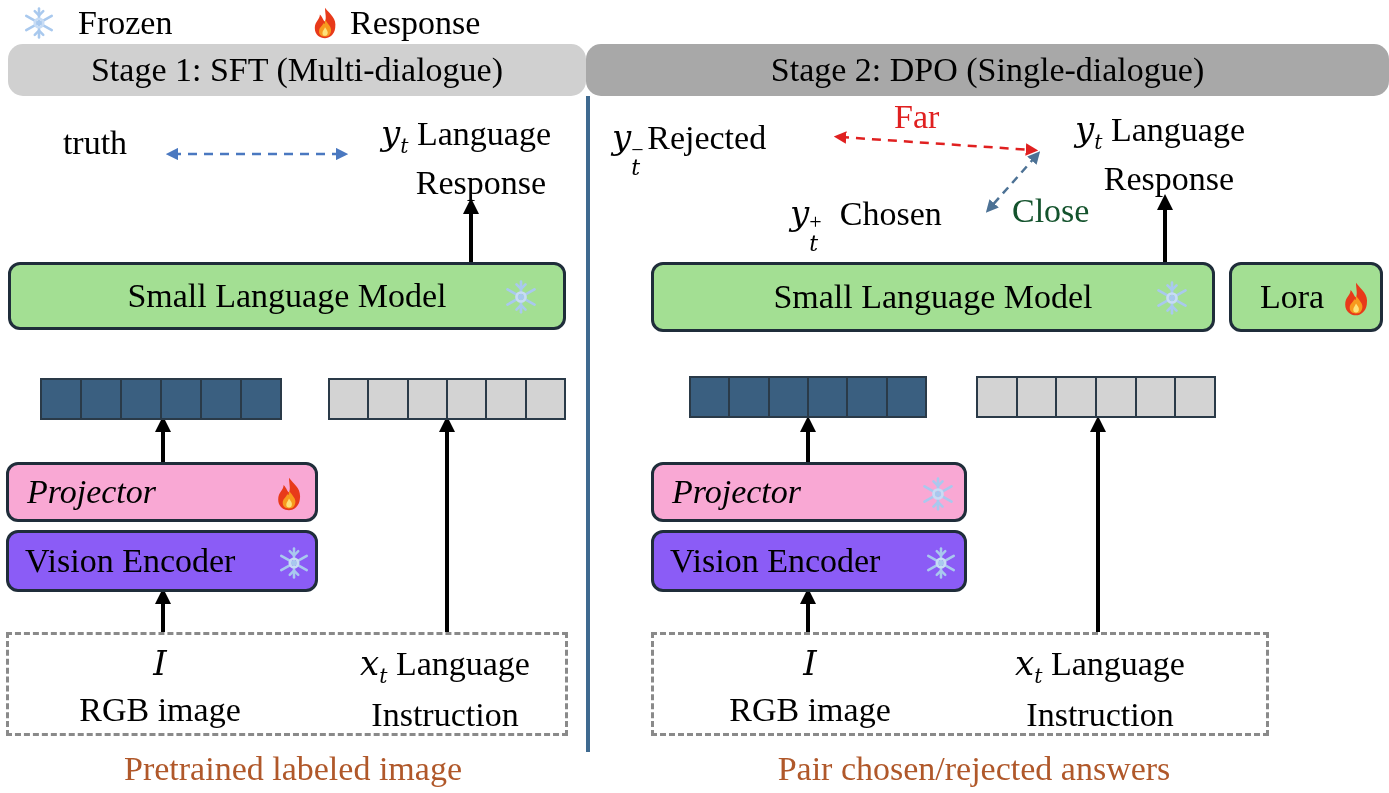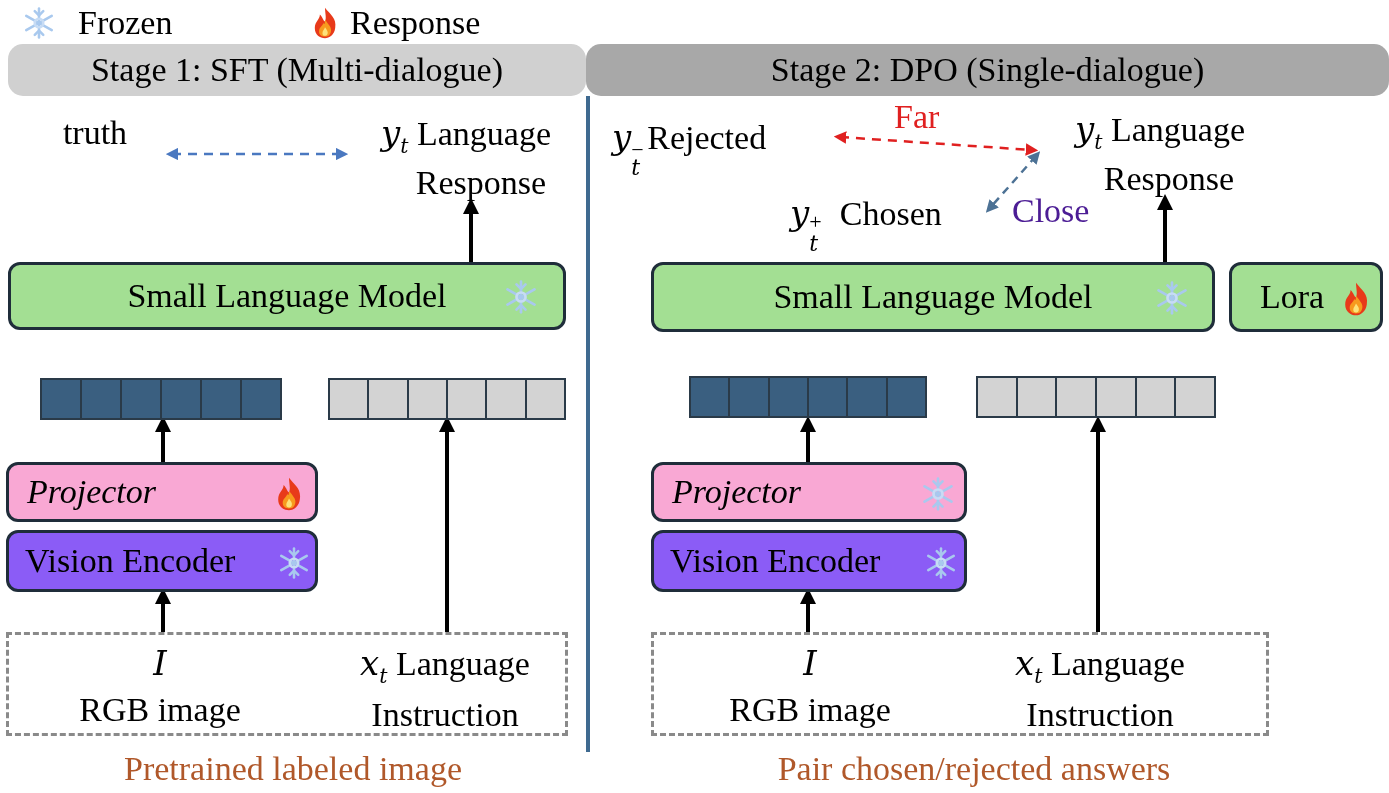--- a/index.html
+++ b/index.html
@@ -85,21 +85,21 @@
 
   <line x1="840" y1="137" x2="1032" y2="150" stroke="#e02020" stroke-width="2.5" stroke-dasharray="9,7" marker-start="url(#ahRed)" marker-end="url(#ahRed)"></line>
   <line x1="1036" y1="156" x2="990" y2="208" stroke="#4d7295" stroke-width="2.5" stroke-dasharray="8,6" marker-start="url(#ahSteel)" marker-end="url(#ahSteel)"></line>
   <line x1="1165" y1="262" x2="1165" y2="202" stroke="#000" stroke-width="4" marker-end="url(#ahB)"></line>
   <line x1="808" y1="462" x2="808" y2="424" stroke="#000" stroke-width="4" marker-end="url(#ahB)"></line>
   <line x1="1098" y1="632" x2="1098" y2="424" stroke="#000" stroke-width="4" marker-end="url(#ahB)"></line>
   <line x1="808" y1="632" x2="808" y2="596" stroke="#000" stroke-width="4" marker-end="url(#ahB)"></line>
 </svg>
 
 <div class="txt abs center" style="left:30px;top:116px;width:130px;">
-  <div style="">truth</div>
+  <div style="margin-top:10px">truth</div>
 </div>
 <div class="txt abs center" style="left:356px;top:116px;width:220px;">
   <div><i class="m">y</i><sub><i class="m">t</i></sub> <span>Language</span></div>
   <div style="margin-top:10px;padding-left:30px">Response</div>
 </div>
 
 <div class="box green" style="left:8px;top:262px;width:558px;height:68px;justify-content:center;">
   <span>Small Language Model</span>
   <svg class="abs" style="right:24px;top:14px" width="36" height="36">
       <use href="#snow"></use>
@@ -147,21 +147,21 @@
 </div>
 <div class="txt abs center brown" style="left:0;top:752px;width:586px;">Pretrained labeled image</div>
 
 <div class="txt abs" style="left:612px;top:120px;">
   <i class="m">y</i><span style="display:inline-block;position:relative;width:16px;"><sup class="abs" style="left:0;top:-10px;font-size:22px">−</sup><sub class="abs" style="left:0;top:8px;font-size:22px"><i class="m">t</i></sub></span><span>Rejected</span>
 </div>
 <div class="txt abs" style="left:894px;top:100px;color:#e02020;">Far</div>
 <div class="txt abs" style="left:790px;top:196px;">
   <i class="m">y</i><span style="display:inline-block;position:relative;width:22px;"><sup class="abs" style="left:0;top:-14px;font-size:22px">+</sup><sub class="abs" style="left:0;top:8px;font-size:22px"><i class="m">t</i></sub></span> <span>Chosen</span>
 </div>
-<div class="txt abs" style="left:1012px;top:194px;color:#4c1d95;">Close</div>
+<div class="txt abs" style="left:1012px;top:194px;color:#14532d;">Close</div>
 <div class="txt abs center" style="left:1050px;top:112px;width:220px;">
   <div><i class="m">y</i><sub><i class="m">t</i></sub> <span>Language</span></div>
   <div style="margin-top:10px;padding-left:18px">Response</div>
 </div>
 
 <div class="box green" style="left:651px;top:262px;width:564px;height:70px;justify-content:center;">
   <span>Small Language Model</span>
   <svg class="abs" style="right:22px;top:15px" width="36" height="36">
       <use href="#snow"></use>
     </svg>

